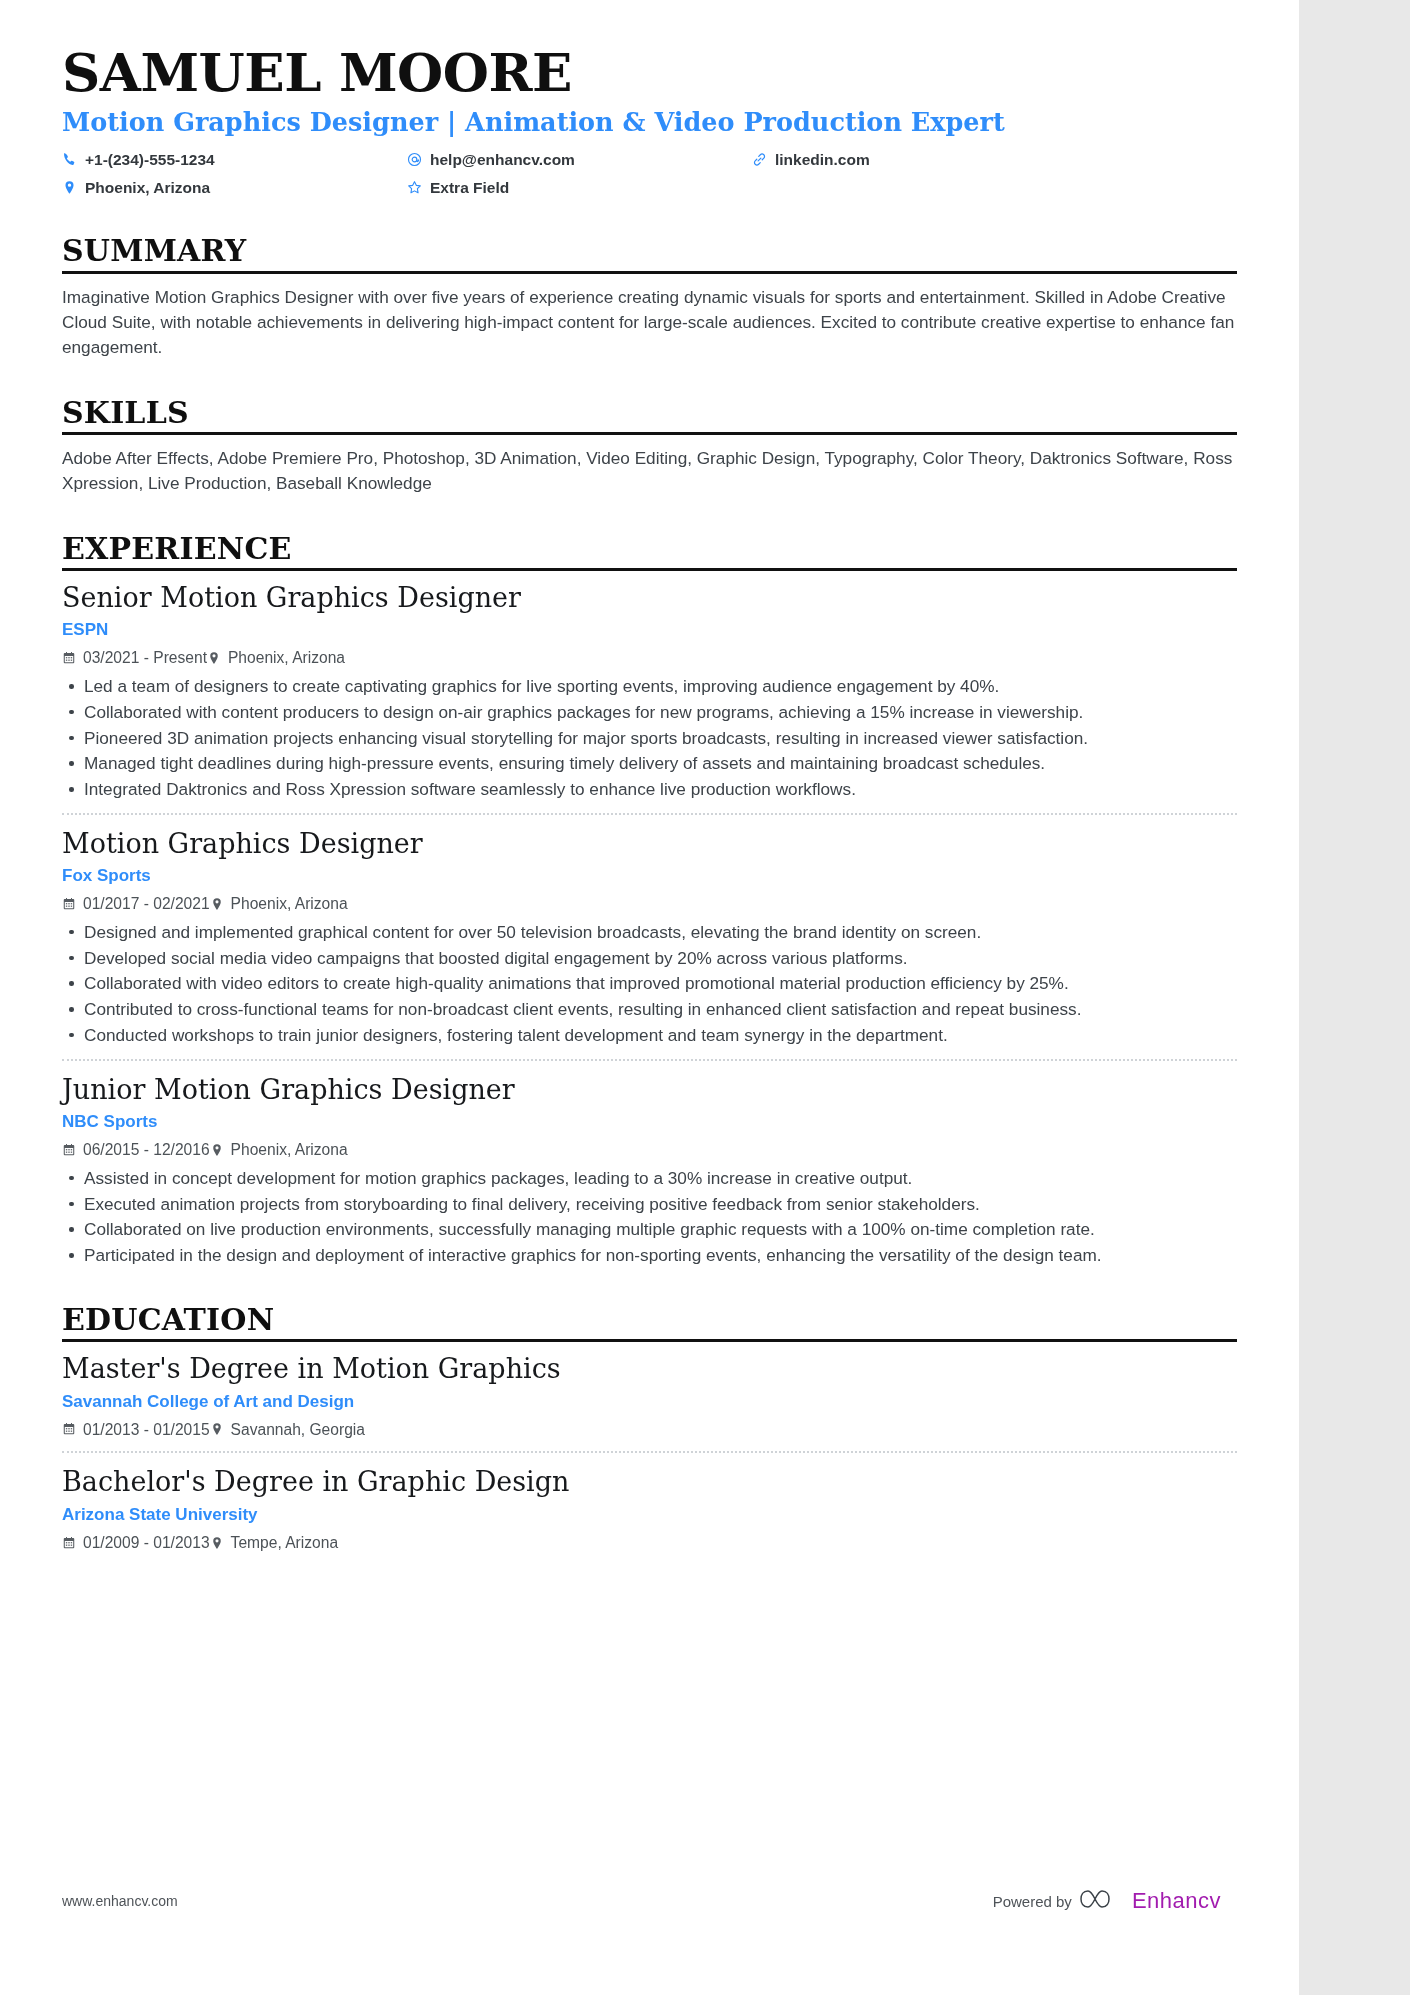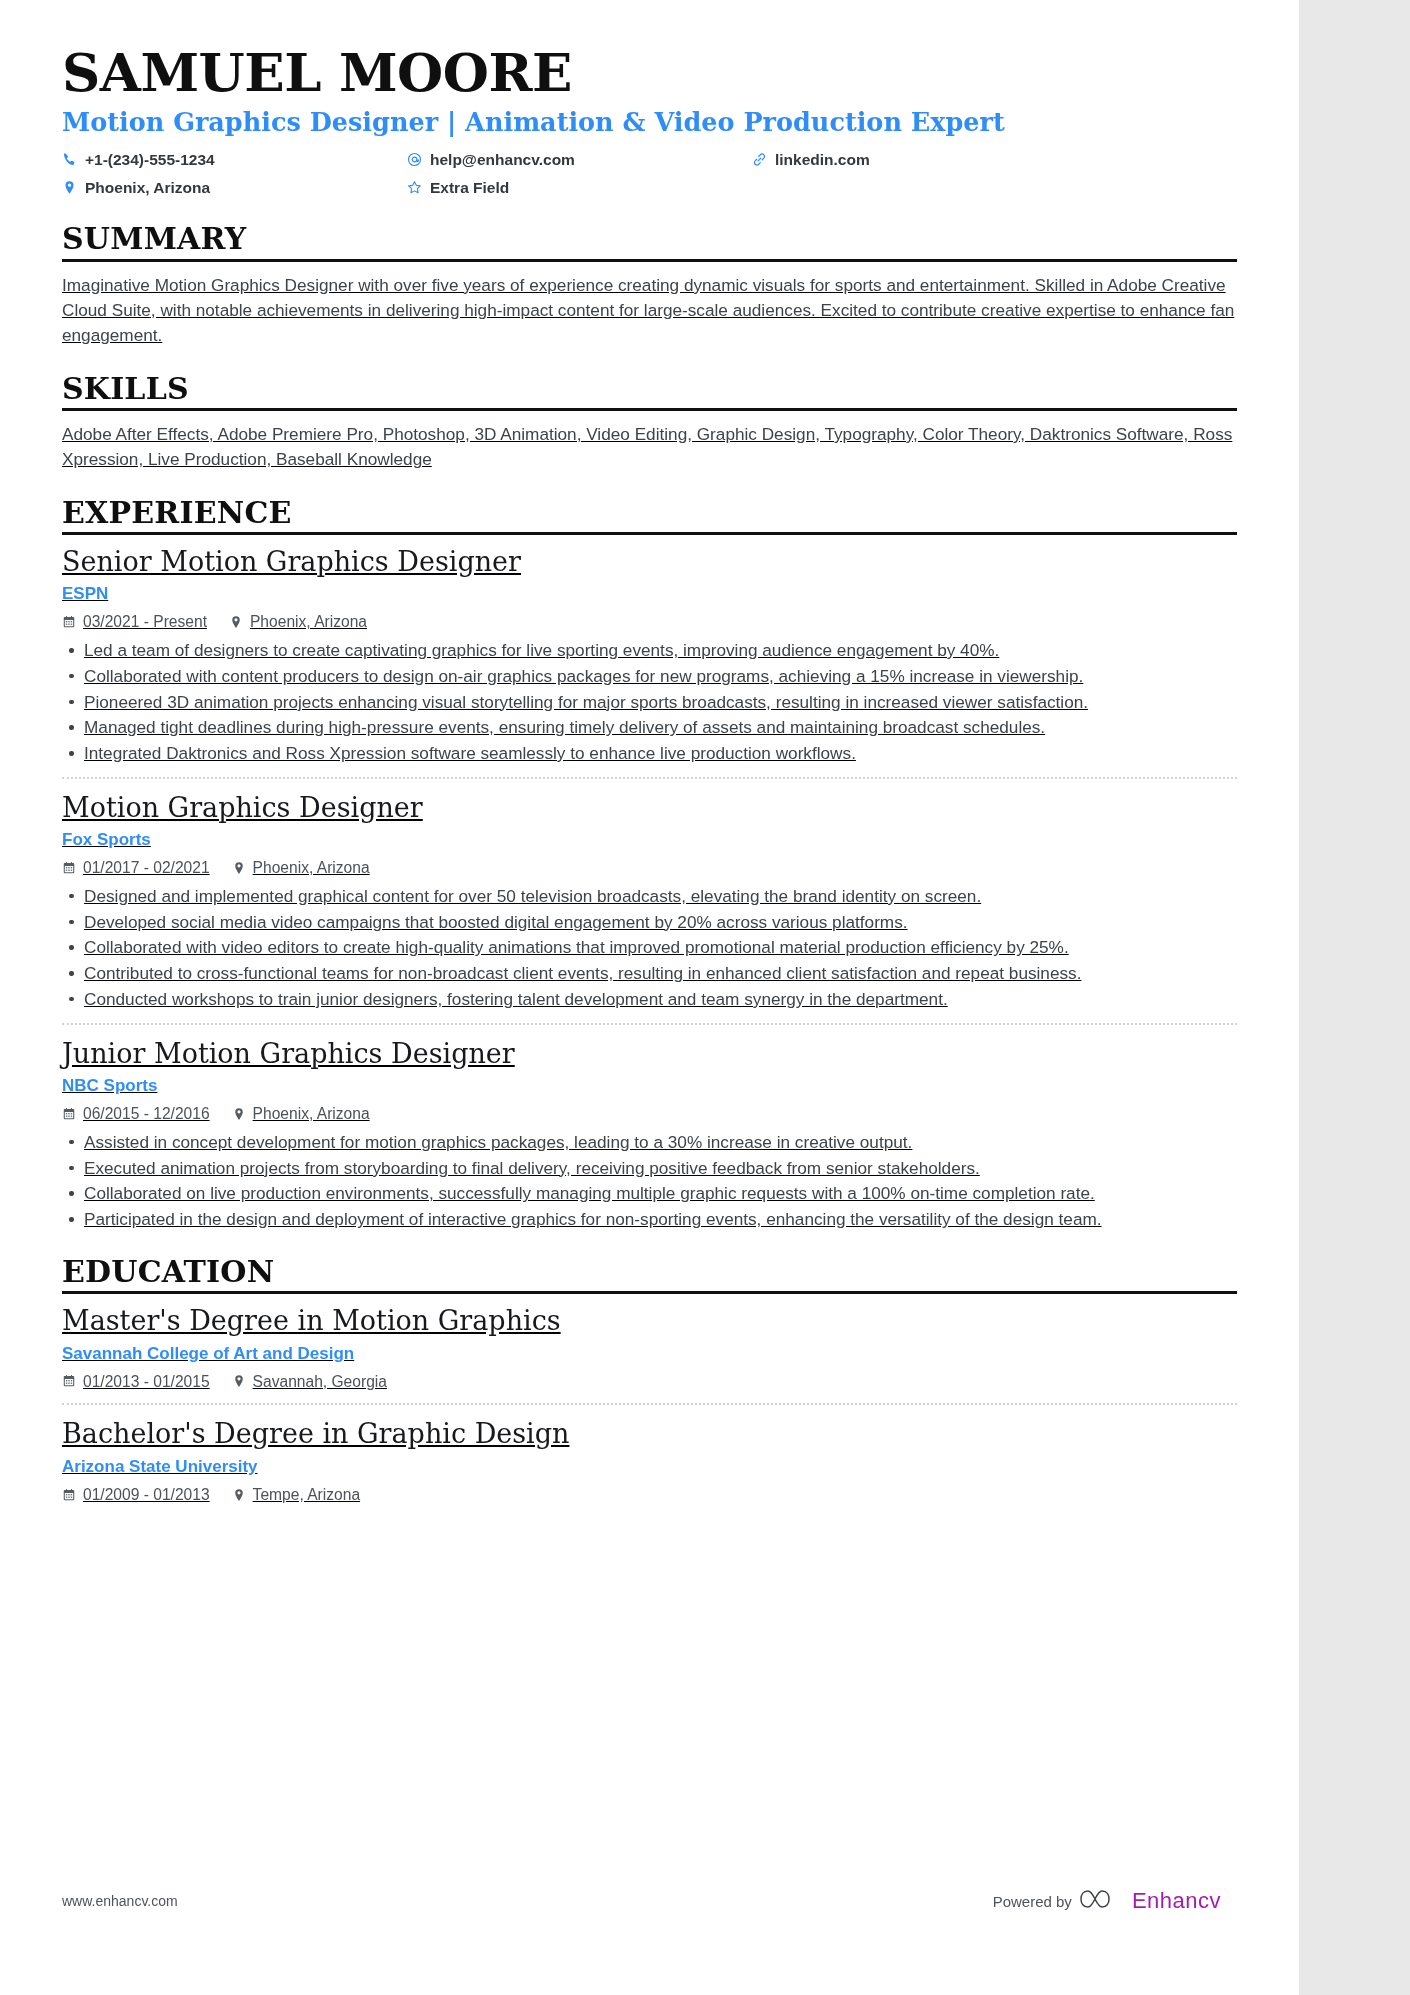--- a/index.html
+++ b/index.html
@@ -63,21 +63,21 @@
     align-items: center;
     justify-content: center;
     width: 15px;
     height: 15px;
     flex: 0 0 15px;
     color: #2f8dfa;
   }
   .contact-item .ico svg { display: block; }
 
   
-  .section { margin-top: 22px; text-decoration: underline; }
+  .section { margin-top: 34px; }
   .sec-title {
     font-family: "DejaVu Serif", serif;
     font-weight: 700;
     font-size: 30px;
     letter-spacing: 0.2px;
     color: #0f0f0f;
     line-height: 1.18;
     display: inline-block;
   }
   .sec-rule {
@@ -108,21 +108,20 @@
   }
   .entry-org {
     font-size: 17px;
     font-weight: 700;
     color: #2f8dfa;
     margin-top: 4px;
     line-height: 1.4;
   }
   .entry-meta {
     display: flex;
-    gap: 22px;
     margin-top: 5px;
     font-size: 15.6px;
     color: #4c5257;
     line-height: 1.4;
   }
   .meta-cell { display: flex; align-items: center; gap: 7px; }
   .meta-cell .ico {
     display: inline-flex;
     align-items: center;
     justify-content: center;

